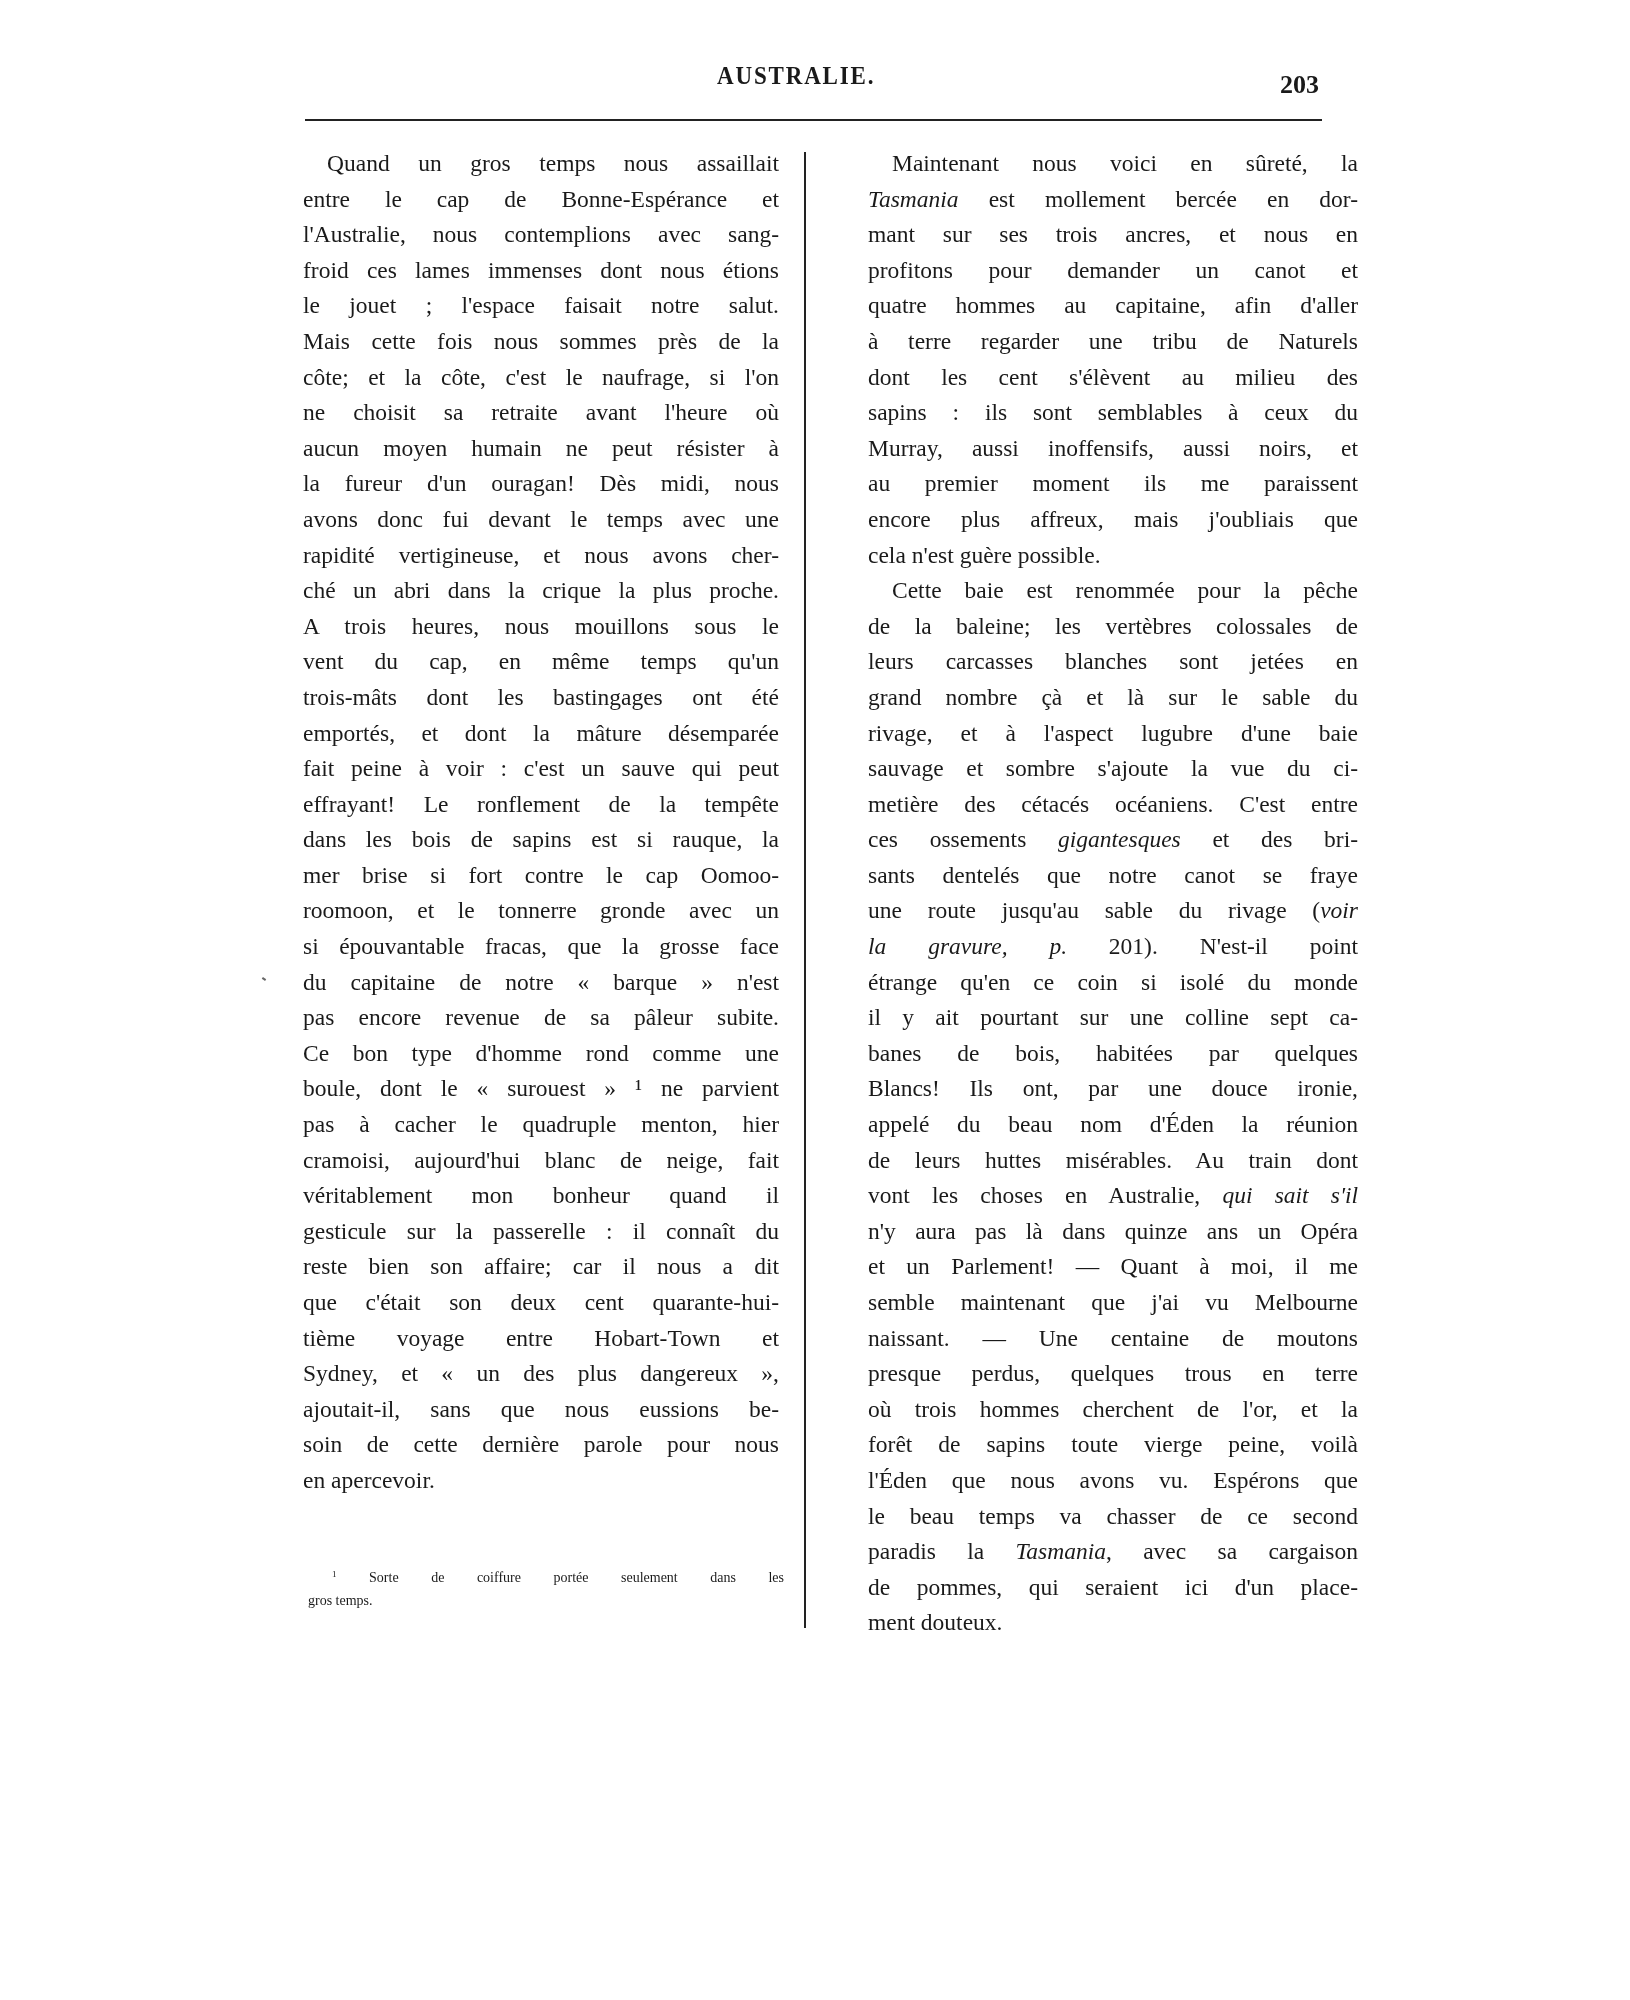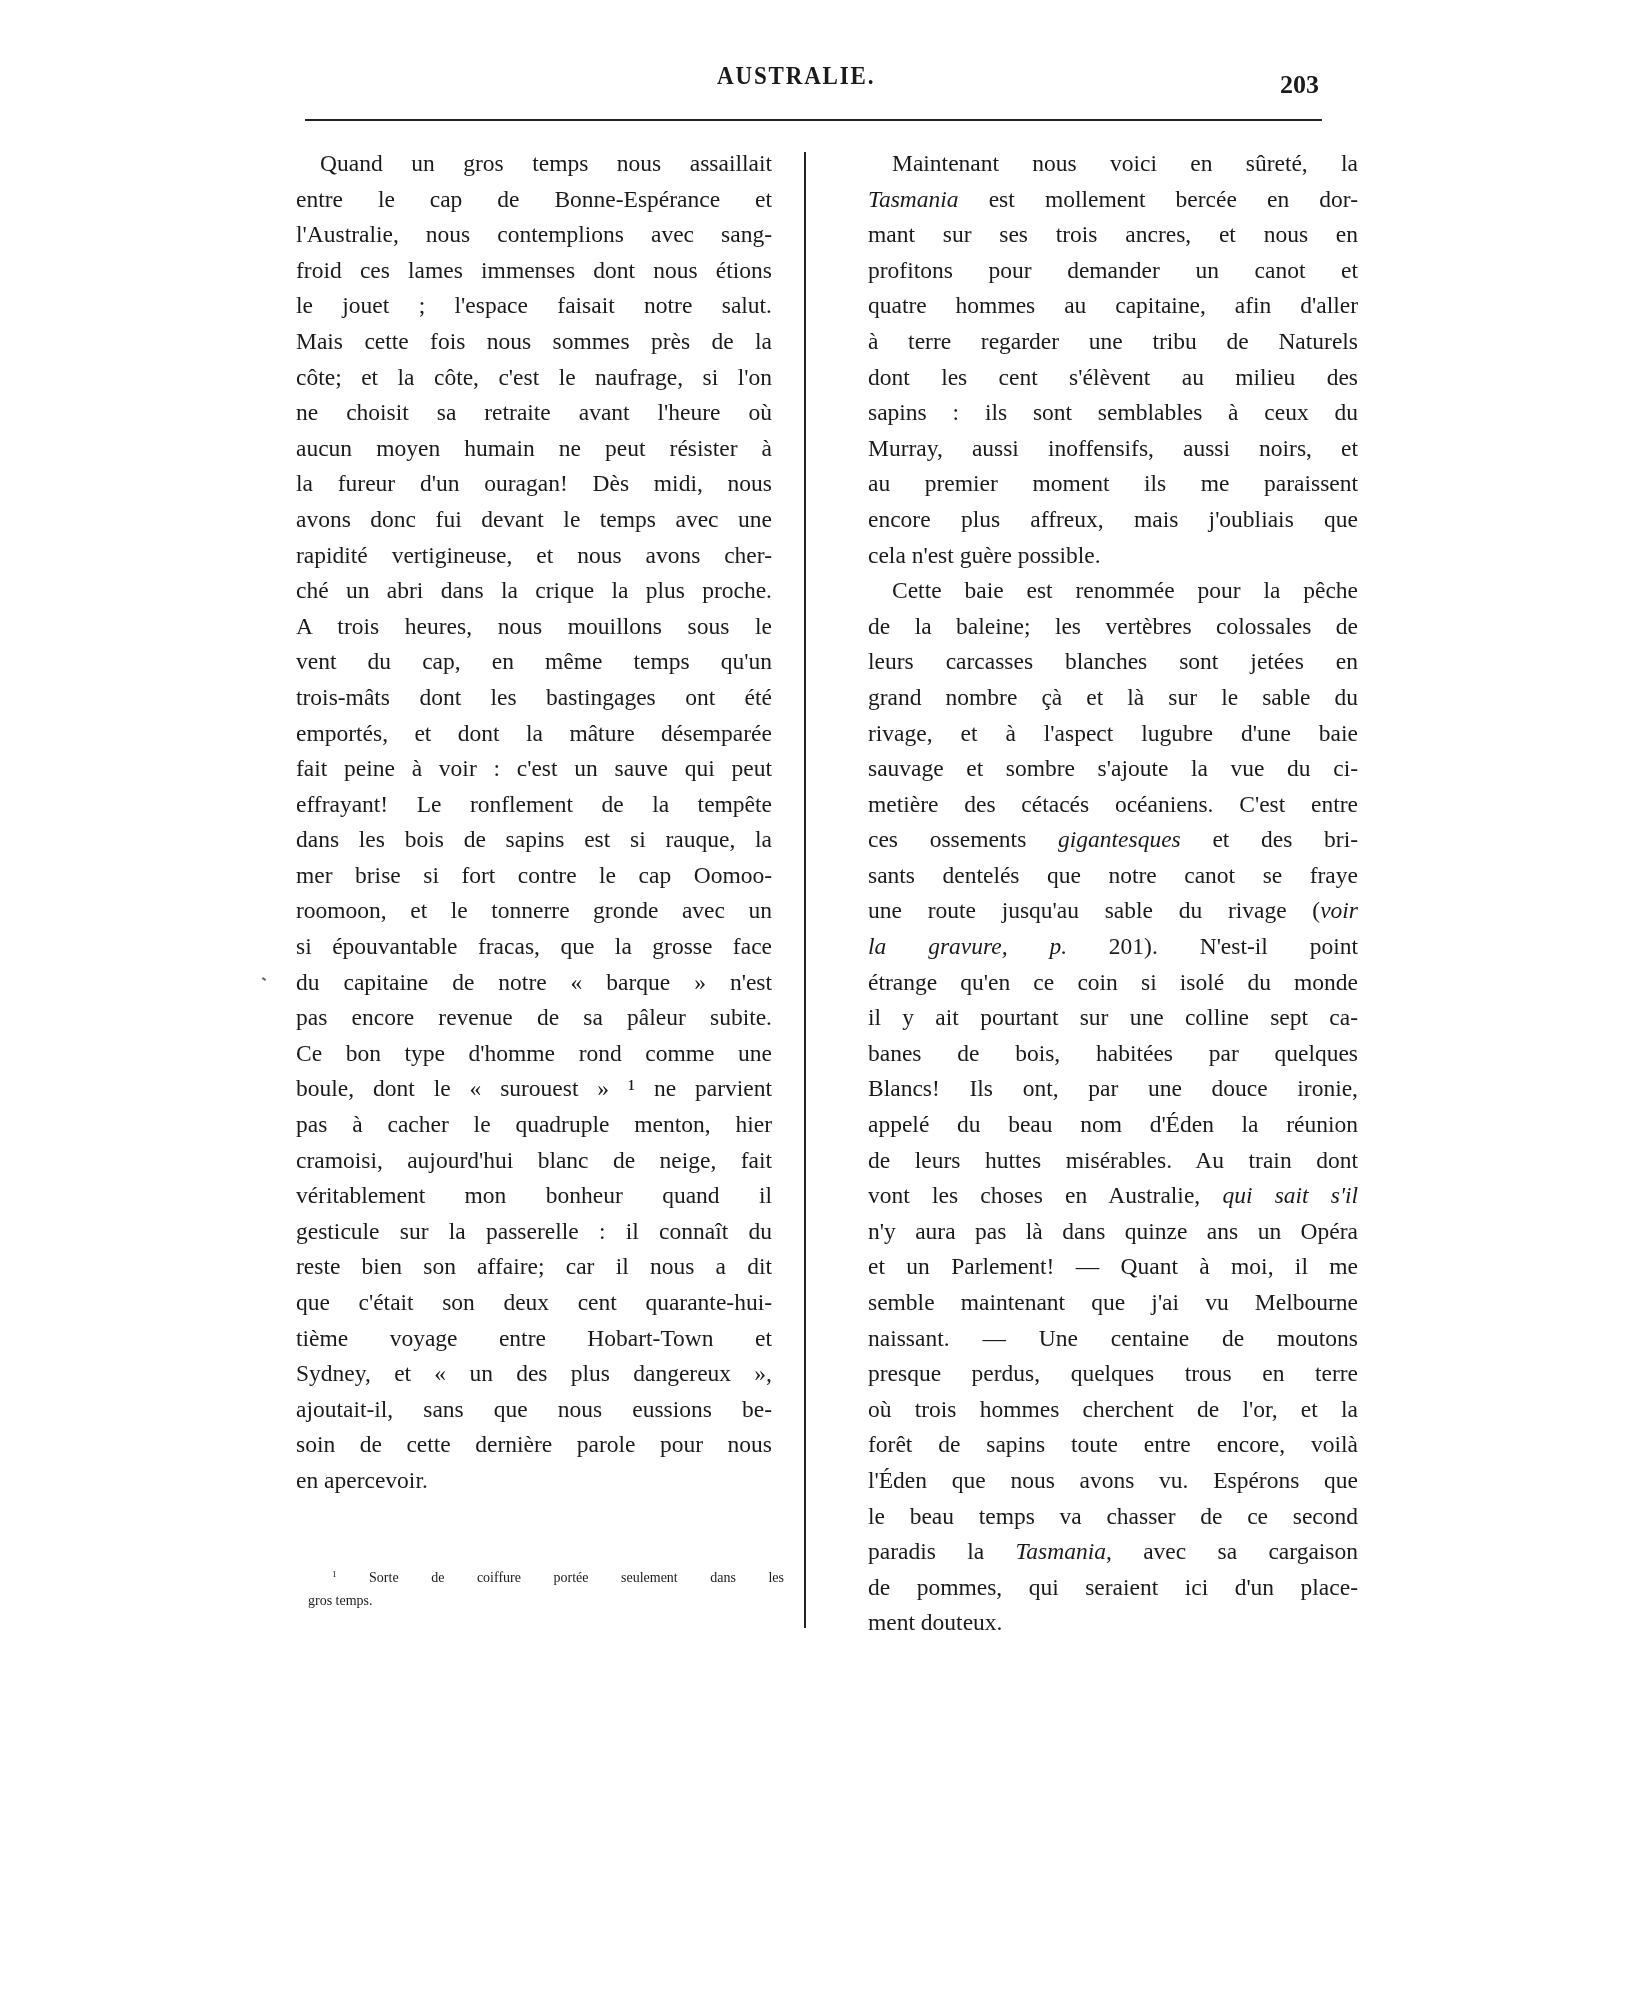--- a/index.html
+++ b/index.html
@@ -5,21 +5,21 @@
   html, body { margin: 0; padding: 0; background: #ffffff; }
   body { width: 1630px; height: 2000px; position: relative; overflow: hidden;
          font-family: "Liberation Serif", "DejaVu Serif", serif; color: #1a1a1a; }
   .running-head { position: absolute; top: 62px; left: 0; width: 1370px; height: 34px; }
   .running-title { position: absolute; left: 717px; top: 0; font-size: 25px; letter-spacing: 2px;
                    font-weight: bold; transform: scaleX(0.92); transform-origin: left; }
   .page-number { position: absolute; left: 1280px; top: 8px; font-size: 26px; font-weight: bold; }
   .head-rule { position: absolute; left: 305px; top: 119px; width: 1017px; height: 0;
                border-top: 2.5px solid #222; }
   .col { position: absolute; top: 146px; font-size: 23.5px; line-height: 35.6px; text-align: justify; }
-  .col-left { left: 296px; width: 476px; font-family: Liberation Serif, serif; }
+  .col-left { left: 303px; width: 476px; font-family: Liberation Serif, serif; }
   .col-right { left: 868px; width: 490px; }
   .col .line { display: block; white-space: nowrap; text-align-last: justify; text-align: justify; height: 35.6px; }
   .col .line.last { text-align-last: left; }
   .col .line.indent { padding-left: 24px; }
   .col-sep { position: absolute; left: 804px; top: 152px; width: 0; height: 1476px; border-left: 2px solid #222; }
   .footnote { position: absolute; left: 308px; top: 1566px; width: 476px; font-size: 14px; line-height: 23px; }
   .footnote .line { display: block; white-space: nowrap; text-align-last: justify; }
   .footnote .line.last { text-align-last: left; }
   .footnote .line.indent { padding-left: 24px; }
   sup { font-size: 0.65em; vertical-align: 0.5em; line-height: 0; }
@@ -113,21 +113,21 @@
   <span class="line">Blancs! Ils ont, par une douce ironie,</span>
   <span class="line">appelé du beau nom d'Éden la réunion</span>
   <span class="line">de leurs huttes misérables. Au train dont</span>
   <span class="line">vont les choses en Australie, <em>qui sait s'il</em></span>
   <span class="line">n'y aura pas là dans quinze ans un Opéra</span>
   <span class="line">et un Parlement! — Quant à moi, il me</span>
   <span class="line">semble maintenant que j'ai vu Melbourne</span>
   <span class="line">naissant. — Une centaine de moutons</span>
   <span class="line">presque perdus, quelques trous en terre</span>
   <span class="line">où trois hommes cherchent de l'or, et la</span>
-  <span class="line">forêt de sapins toute entre encore, voilà</span>
+  <span class="line">forêt de sapins toute vierge peine, voilà</span>
   <span class="line">l'Éden que nous avons vu. Espérons que</span>
   <span class="line">le beau temps va chasser de ce second</span>
   <span class="line">paradis la <em>Tasmania</em>, avec sa cargaison</span>
   <span class="line">de pommes, qui seraient ici d'un place-</span>
   <span class="line last">ment douteux.</span>
 </div>
 
 <div class="stray" style="left:262px;top:978px;transform:rotate(35deg);"></div>
 
 </body></html>

